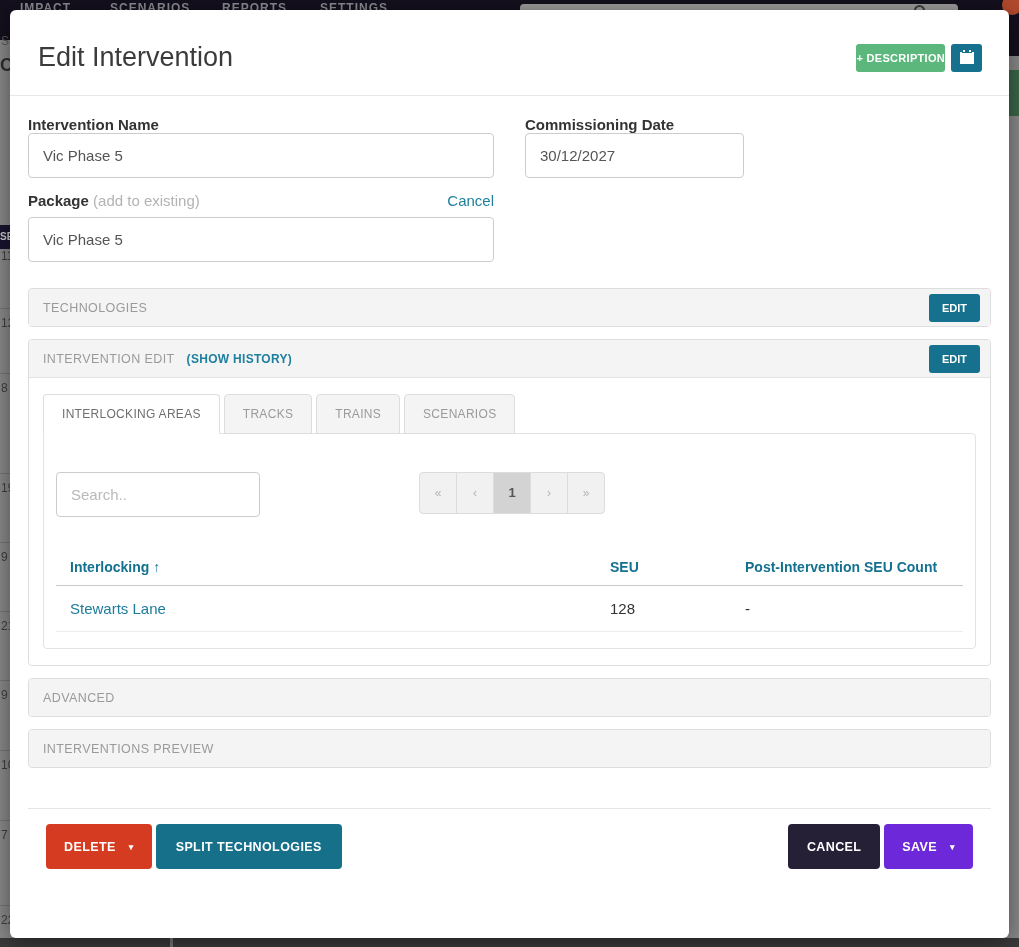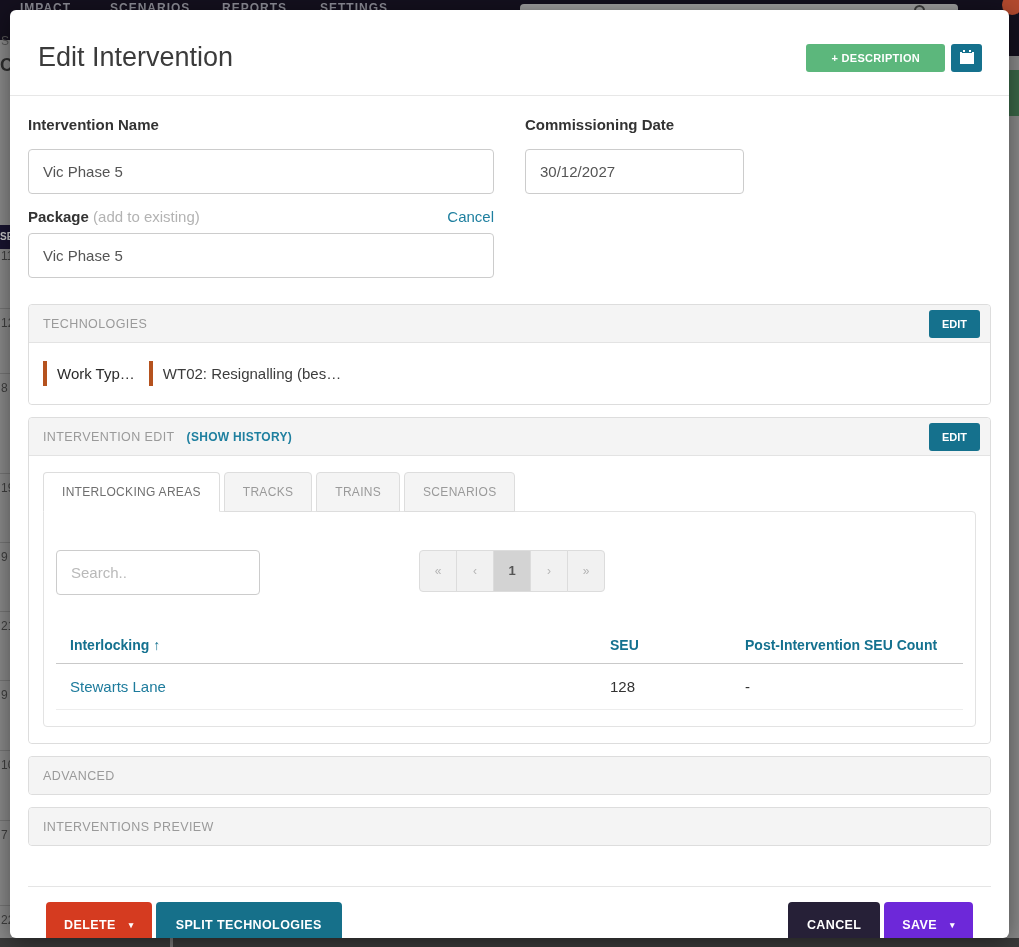--- a/index.html
+++ b/index.html
@@ -30,29 +30,29 @@
   
   .modal {
     position:absolute; left:10px; top:10px; width:999px; height:928px;
     background:#fff; border-radius:6px; box-shadow:0 4px 24px rgba(0,0,0,0.45);
     overflow:hidden;
   }
   .modal-header { position:relative; padding:32px 28px 22px 28px; border-bottom:1px solid #e7e7e7; }
   .modal-title { font-size:27px; font-weight:400; color:#3b3b3b; }
   .header-actions { position:absolute; right:27px; top:34px; display:flex; gap:6px; }
   .btn { border:none; border-radius:3px; cursor:pointer; color:#fff; font-family:"Liberation Sans",sans-serif; }
-  .btn-description { background:#5cb77c; height:28px; padding:0 25px; font-size:11px; font-weight:bold; letter-spacing:0.3px; }
+  .btn-description { background:#5cb77c; height:28px; padding:0 0; font-size:11px; font-weight:bold; letter-spacing:0.3px; }
   .btn-calendar { background:#15718d; height:28px; width:31px; display:flex; align-items:center; justify-content:center; }
 
   .modal-body { padding:20px 18px 0 18px; }
 
   .form-row { display:flex; }
   .form-col-name { width:466px; }
   .form-col-date { width:219px; margin-left:31px; }
-  .field-label { font-size:15px; font-weight:bold; color:#333; display:block; margin-bottom:16px; }
+  .field-label { font-size:15px; font-weight:bold; color:#333; display:block; margin-bottom:0; }
   .label-hint { font-weight:normal; color:#b3b3b3; }
   .text-input {
     width:100%; height:45px; border:1px solid #ccc; border-radius:4px;
     padding:9px 14px; font-size:15px; color:#555; font-family:"Liberation Sans",sans-serif;
   }
   .text-input::placeholder { color:#b9b9b9; }
   .package-row { width:466px; margin-top:14px; }
   .package-label-line { display:flex; justify-content:space-between; align-items:baseline; margin-bottom:8px; }
   .cancel-link { font-size:15px; color:#1e7f9f; text-decoration:none; cursor:pointer; }
 
@@ -193,24 +193,20 @@
         <a class="cancel-link">Cancel</a>
       </div>
       <input class="text-input" type="text" value="Vic Phase 5" style="">
     </div>
 
     <div class="panel">
       <div class="panel-header">
         <span class="panel-title">TECHNOLOGIES</span>
         <button class="btn btn-edit">EDIT</button>
       </div>
-      <div class="panel-body tech-body">
-        <span class="chip">Work Typ…</span>
-        <span class="chip" style="color:#3c3c3c">WT02: Resignalling (bes…</span>
-      </div>
     </div>
 
     <div class="panel">
       <div class="panel-header">
         <span class="panel-title">INTERVENTION EDIT</span>
         <span class="show-history">(SHOW HISTORY)</span>
         <button class="btn btn-edit">EDIT</button>
       </div>
       <div class="panel-body ia-body">
 

